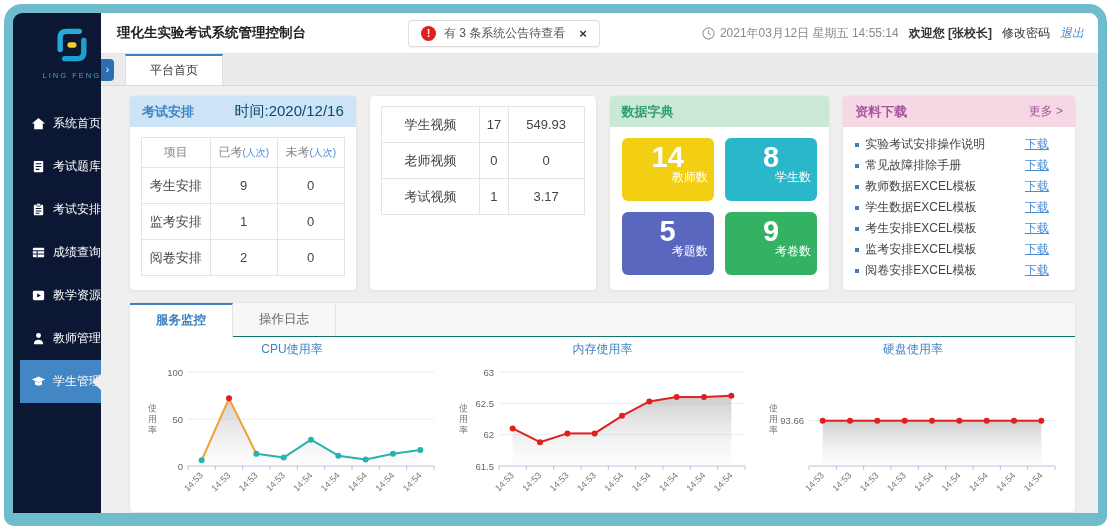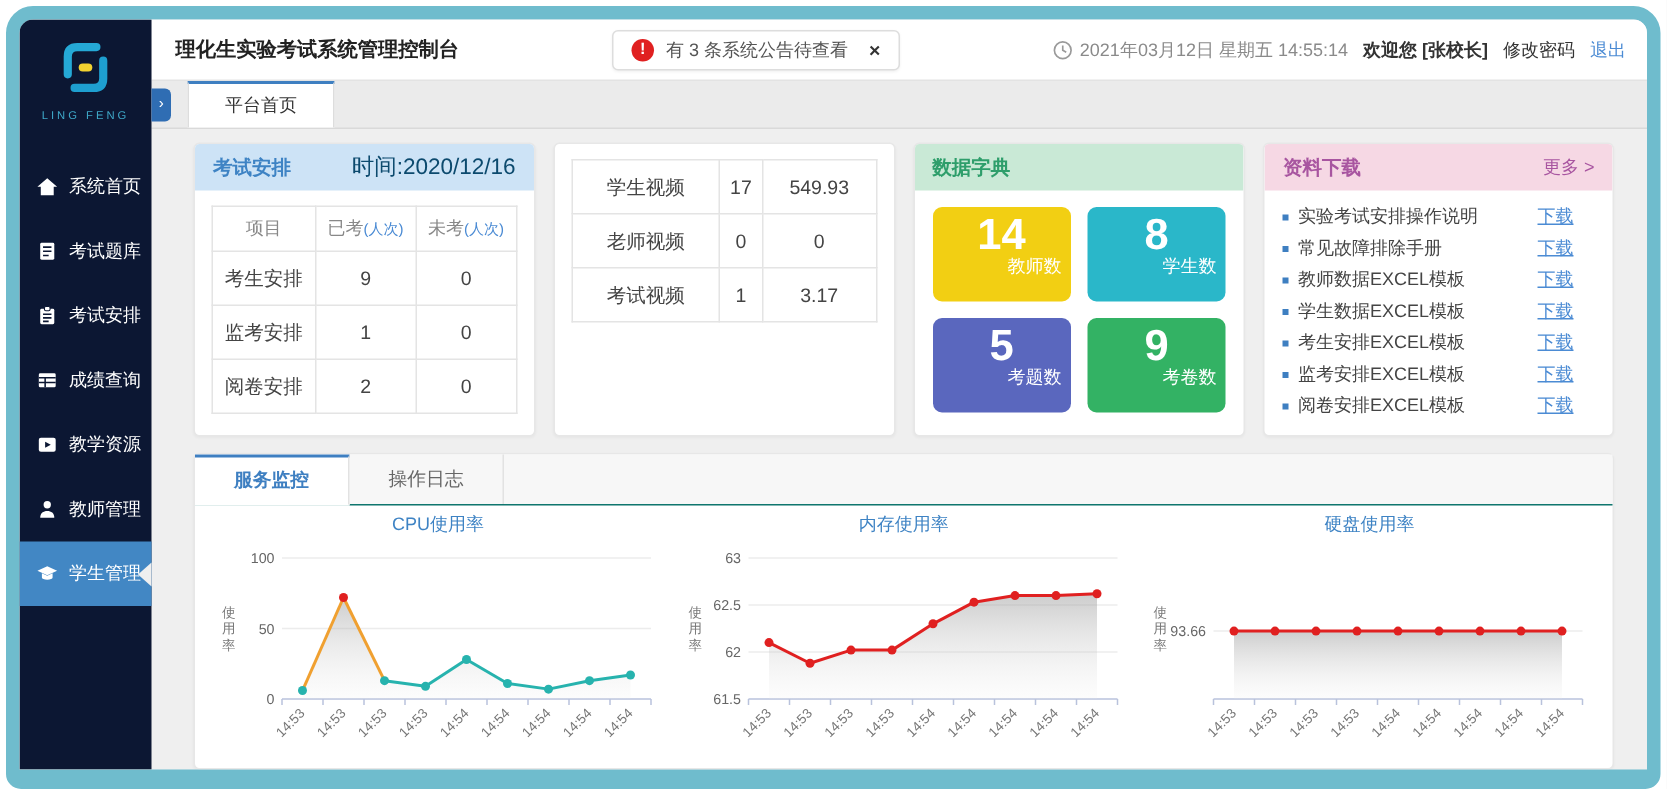--- a/index.html
+++ b/index.html
@@ -2,21 +2,21 @@
 <html><head>
 <meta charset="utf-8">
 <style>
   * { margin:0; padding:0; box-sizing:border-box; }
   html,body { width:1111px; height:526px; background:#ffffff; font-family:"Liberation Sans","DejaVu Sans",sans-serif; overflow:hidden; }
   .frame { position:absolute; left:4px; top:4px; width:1103px; height:522px;
            border:9px solid #6fbccd; border-bottom-width:13px; border-radius:18px 18px 10px 10px; overflow:hidden; background:#efefef; }
   .app { display:flex; width:100%; height:100%; }
 
   
-  .sidebar { position:relative; width:88px; background:#0c1733; flex:none; display:flex; flex-direction:column; }
+  .sidebar { position:relative; width:88px; background:#0c1733; flex:none; display:flex; flex-direction:column;align-items:flex-end; }
   .logo-wrap { padding:12px 0 4px; text-align:center; }
   .logo-text { color:#3fa9c9; font-size:7.5px; letter-spacing:2px; margin-top:2px; }
   .collapse-tab { position:absolute; right:-13px; top:46px; width:13px; height:22px; background:#2f6db3; color:#fff;
                   border-radius:0 4px 4px 0; font-size:10px; line-height:22px; text-align:center; cursor:pointer; z-index:5; }
   .menu { margin-top:18px; }
   .menu-item { position:relative; display:flex; align-items:center; gap:7px; padding:0 0 0 11px; height:43px; color:#fff; font-size:12px; cursor:pointer; }
   .menu-item .mi { width:15px; height:15px; flex:none; }
   .menu-item.active { background:#4287c4; }
   .menu-item.active::after { content:""; position:absolute; right:0; top:50%; margin-top:-8px;
                              border-top:8px solid transparent; border-bottom:8px solid transparent; border-right:9px solid #efefef; }
@@ -27,21 +27,21 @@
   .app-title { font-size:13.5px; font-weight:bold; color:#222; white-space:nowrap; }
   .notice-zone { flex:1; display:flex; justify-content:center; }
   .notice-pill { display:flex; align-items:center; gap:8px; border:1px solid #ddd; border-radius:4px; background:#fff; padding:4px 12px; box-shadow:0 1px 2px rgba(0,0,0,.06); }
   .notice-ico { width:15px; height:15px; border-radius:50%; background:#e02020; color:#fff; font-size:11px; font-weight:bold; line-height:15px; text-align:center; flex:none; }
   .notice-txt { font-size:12px; color:#555; }
   .notice-close { font-size:13px; font-weight:bold; color:#333; cursor:pointer; margin-left:6px; }
   .top-right { display:flex; align-items:center; gap:10px; white-space:nowrap; }
   .datetime { color:#8a8a8a; font-size:12px; display:flex; align-items:center; gap:5px; }
   .welcome { color:#333; font-size:12px; font-weight:bold; }
   .chg-pwd { color:#333; font-size:12px; cursor:pointer; }
-  .logout { color:#4b8bd4; font-size:12px; cursor:pointer; }
+  .logout { color:#4b8bd4; font-size:12px; cursor:pointer;font-style:italic; }
 
   .tabbar { height:32px; background:#ebebeb; border-bottom:1px solid #d9d9d9; display:flex; align-items:stretch; padding-left:24px; flex:none; }
   .page-tab { background:#fff; border:1px solid #ddd; border-bottom:none; border-top:2px solid #3e7fc1; padding:0 24px;
               font-size:12px; color:#333; display:flex; align-items:center; cursor:pointer; }
 
   .content { flex:1; padding:9px 22px 10px 28px; overflow:hidden; }
   .cards-row { display:flex; gap:12px; }
   .card { background:#fff; border:1px solid #e7e7e7; border-radius:4px; box-shadow:0 1px 2px rgba(0,0,0,.04); height:196px; overflow:hidden; }
   .card-hd { height:31px; display:flex; align-items:center; justify-content:space-between; padding:0 12px; font-size:13px; font-weight:bold; }
   .hd-blue  { background:#cde3f6; color:#3e83c4; }

